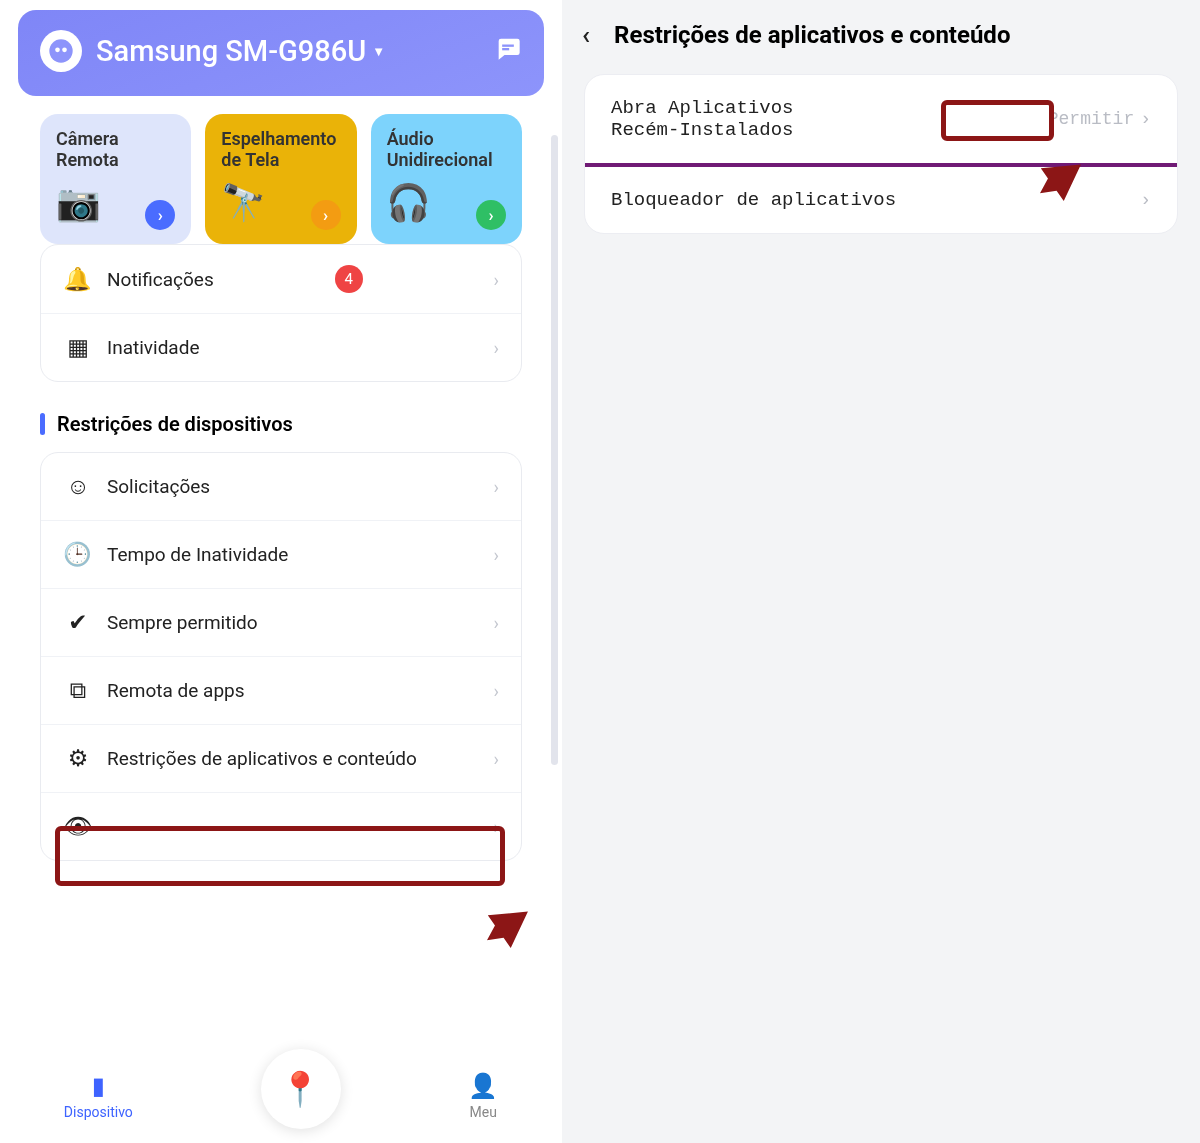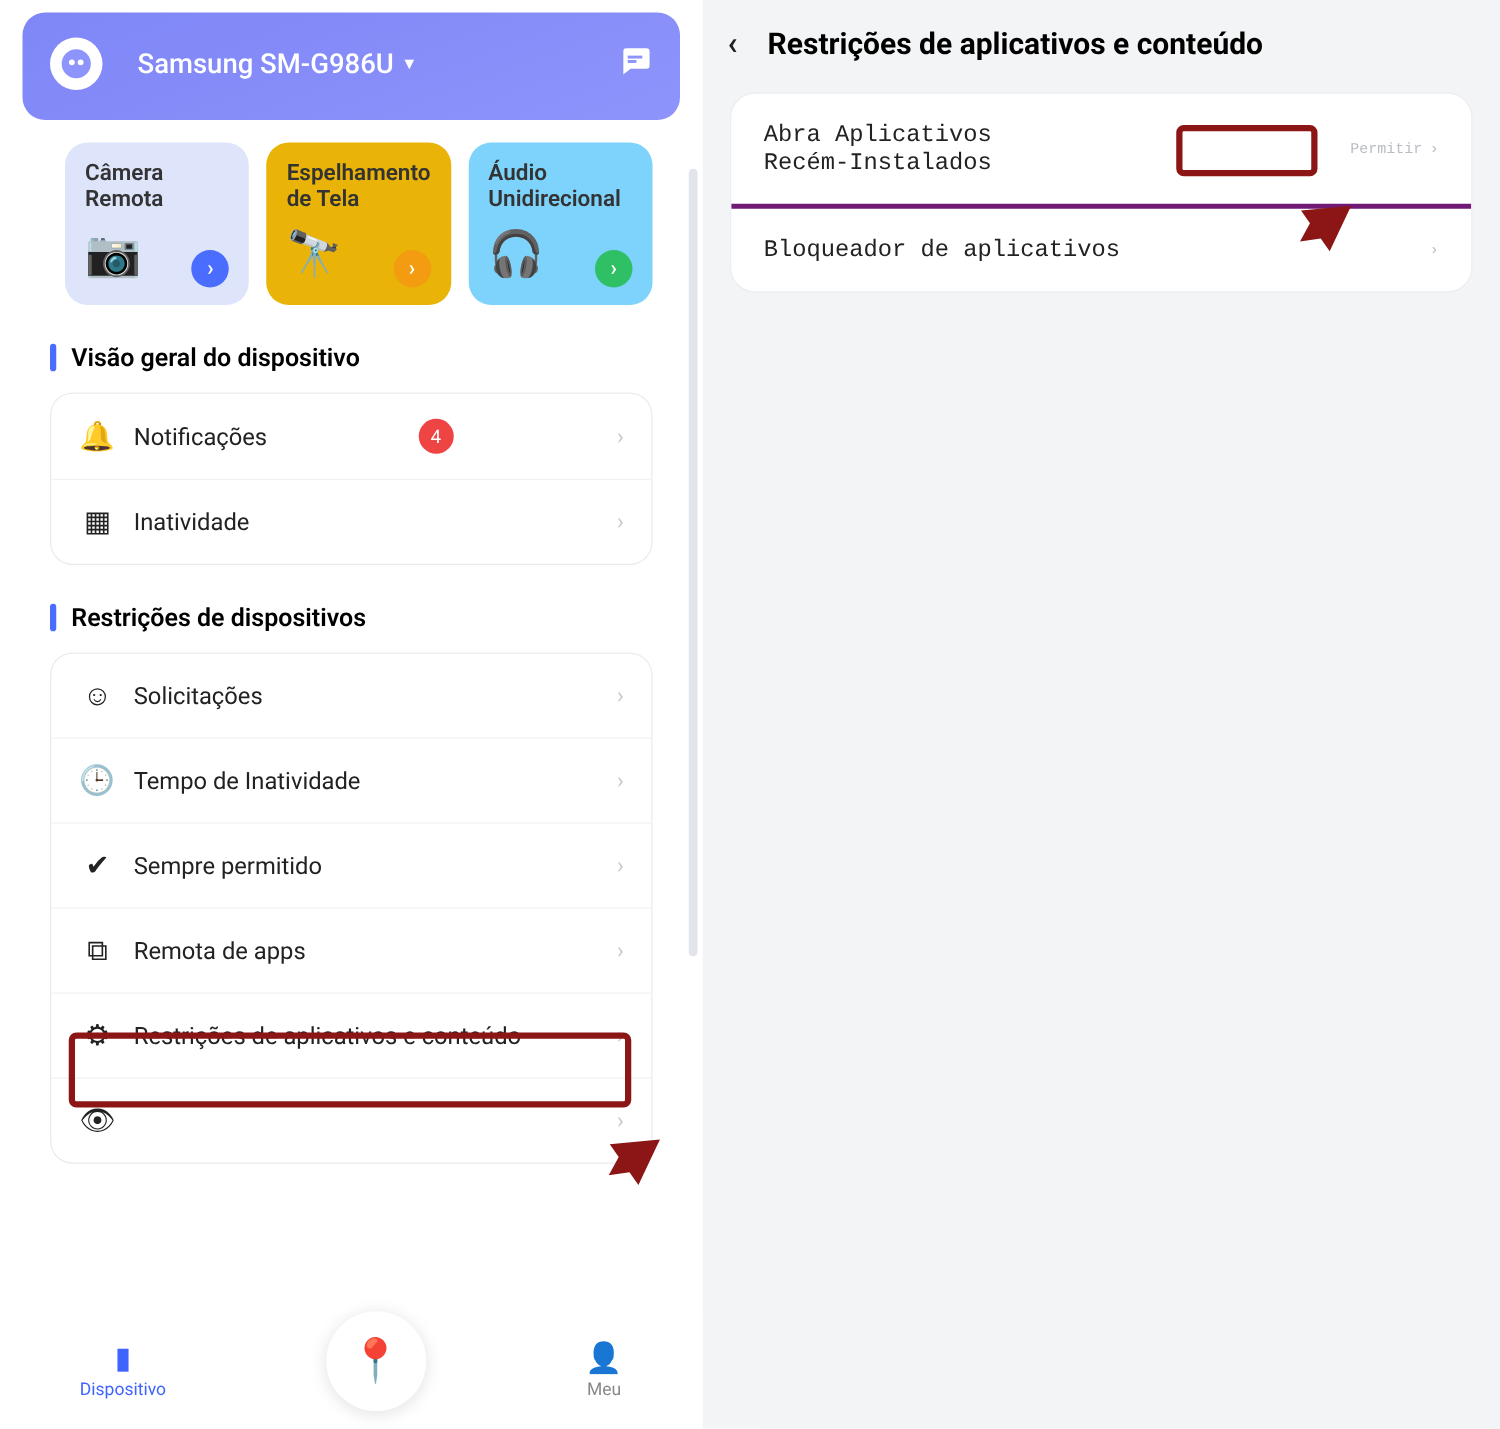--- a/index.html
+++ b/index.html
@@ -3,26 +3,26 @@
 <meta charset="utf-8">
 <style>
   * { box-sizing: border-box; margin:0; padding:0; }
   body { font-family: -apple-system, BlinkMacSystemFont, "Segoe UI", Roboto, sans-serif; background:#fff; width:1200px; height:1143px; overflow:hidden; display:flex; }
   .left-panel { width:562px; height:100%; position:relative; background:#fff; }
   .right-panel { flex:1; height:100%; background:#f3f4f6; padding-top:10px; }
 
   
   .header-grad { background:linear-gradient(160deg,#7f86f7,#8d94fb); border-radius:18px; margin:10px 18px 0 18px; padding:20px 22px 24px 22px; display:flex; align-items:center; }
   .avatar { width:42px; height:42px; border-radius:50%; background:#fff; display:flex; align-items:center; justify-content:center; color:#6f78f0; font-size:22px; }
-  .device-name { color:#fff; font-size:22px; font-weight:500; margin-left:28px; }
+  .device-name { color:#fff; font-size:29px; font-weight:500; margin-left:14px; }
   .dropdown-caret { color:#fff; margin-left:6px; font-size:13px; }
   .chat-icon { margin-left:auto; color:#fff; font-size:24px; }
 
   
-  .cards-row { display:flex; gap:14px; margin:18px 40px 0 52px; }
+  .cards-row { display:flex; gap:14px; margin:18px 40px 0 40px; }
   .mini-card { flex:1; border-radius:18px; padding:14px 16px 16px 16px; font-size:18px; font-weight:600; color:#333; position:relative; min-height:130px; }
   .mini-card.blue { background:#dee5fb; }
   .mini-card.yellow { background:#eab308; }
   .mini-card.green { background:#7dd3fc; }
   .mini-card .img { font-size:36px; margin-top:12px; }
   .mini-card .go { position:absolute; bottom:14px; right:16px; width:30px; height:30px; border-radius:50%; display:flex; align-items:center;justify-content:center; color:#fff; font-size:17px;}
   .go.blue{background:#4a6cff;}
   .go.yellow{background:#f39c12;}
   .go.green{background:#2fbf65;}
 
@@ -54,21 +54,21 @@
   .nav-icon { font-size:24px; margin-bottom:4px; }
   .center-pin { width:80px; height:80px; border-radius:50%; background:#fff; box-shadow:0 2px 14px rgba(0,0,0,.12); display:flex;align-items:center;justify-content:center; font-size:34px; color:#6f79ff; margin-bottom:14px;}
 
   
   .right-header { display:flex; align-items:center; padding:10px 30px 24px 20px; }
   .back-chev { font-size:26px; font-weight:600; color:#222; margin-right:24px; }
   .right-title { font-size:24px; font-weight:700; }
   .right-card { background:#fff; border:1px solid #ecedf2; border-radius:20px; margin:0 22px; overflow:hidden;font-family:Liberation Mono, monospace;}
   .r-row { display:flex; align-items:center; padding:22px 26px; font-size:19px; color:#222; }
   .r-row + .r-row { border-top:4px solid #701a75; }
-  .r-row .right-side { margin-left:auto; color:#b9bcc4; display:flex; align-items:center; gap:6px; font-size:12px;text-align:right;}
+  .r-row .right-side { margin-left:auto; color:#b9bcc4; display:flex; align-items:center; gap:6px; font-size:18px;text-align:right;}
   .r-row .value-text { color:#b9bcc4; }
 </style>
 </head>
 <body>
 
 <div class="left-panel">
 
   <div class="header-grad">
     <div class="avatar">
       <svg width="28" height="28" viewBox="0 0 24 24">
@@ -99,21 +99,20 @@
       <div class="img">🔭</div>
       <div class="go yellow">›</div>
     </div>
     <div class="mini-card green">
       <div>Áudio Unidirecional</div>
       <div class="img">🎧</div>
       <div class="go green">›</div>
     </div>
   </div>
 
-  <div class="section-title">Visão geral do dispositivo</div>
   <div class="card-group">
     <div class="row-item">
       <span class="row-icon">🔔</span>
       <span>Notificações</span>
       <span class="badge">4</span>
       <span class="chev">›</span>
     </div>
     <div class="row-item">
       <span class="row-icon">▦</span>
       <span>Inatividade</span>

